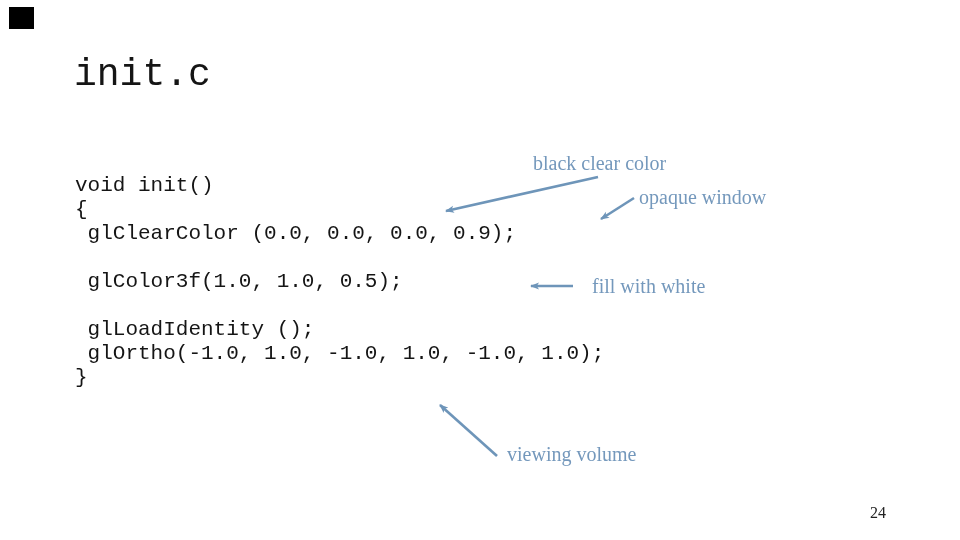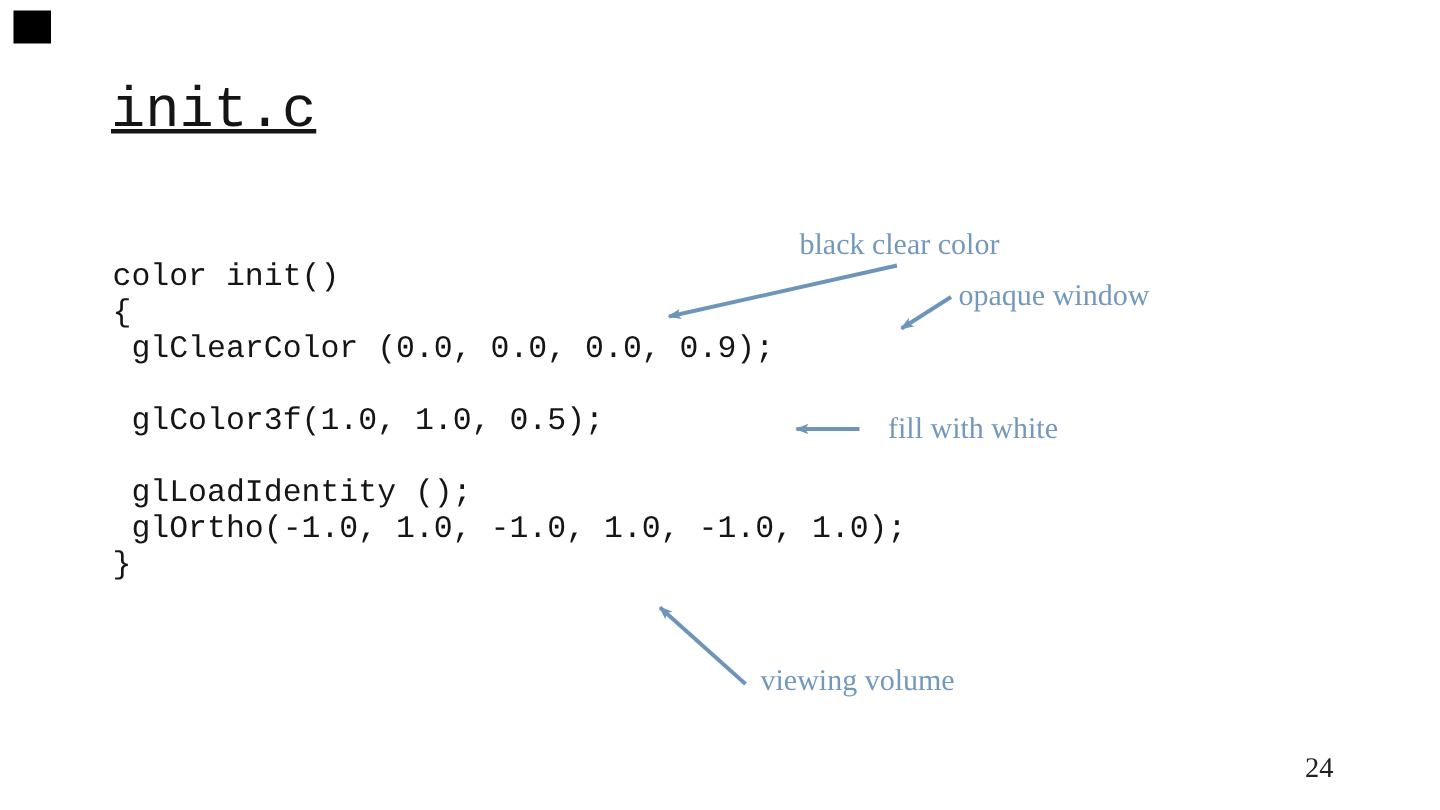--- a/index.html
+++ b/index.html
@@ -14,21 +14,20 @@
     position:absolute;left:9px;top:7px;width:25px;height:22px;
     background:var(--mark,#000);
   }
   .slide-title{
     position:absolute;left:74px;top:54px;
     font-family:"Liberation Mono","DejaVu Sans Mono",monospace;
     font-size:38px;line-height:42px;
     color:var(--code,#111);
     letter-spacing:0px;
     white-space:pre;
-    text-decoration:underline;
   }
   .code-block{
     position:absolute;left:75px;top:174px;
     font-family:"Liberation Mono","DejaVu Sans Mono",monospace;
     font-size:21px;line-height:24px;
     color:var(--code,#111);
   }
   .code-line{height:24px;white-space:pre;}
   .annotation{
     position:absolute;
@@ -41,35 +40,35 @@
   .ann-opaque{left:639px;top:183px;}
   .ann-fill{left:592px;top:272px;}
   .ann-viewing{left:507px;top:440px;}
   .arrow-layer{
     position:absolute;left:0;top:0;width:960px;height:540px;
     pointer-events:none;
   }
   .page-number{
     position:absolute;left:870px;top:504px;
     font-family:"Liberation Serif","DejaVu Serif",serif;
-    font-size:19px;line-height:18px;
+    font-size:16px;line-height:18px;
     color:#222;
   }
 </style>
 </head>
 <body>
 
 <div class="slide">
 
   <div class="corner-mark"></div>
 
   <div class="slide-title">init.c</div>
 
   <div class="code-block">
-    <div class="code-line">color init()</div>
+    <div class="code-line">void init()</div>
     <div class="code-line">{</div>
     <div class="code-line"> glClearColor (0.0, 0.0, 0.0, 0.9);</div>
     <div class="code-line"></div>
     <div class="code-line"> glColor3f(1.0, 1.0, 0.5);</div>
     <div class="code-line"></div>
     <div class="code-line"> glLoadIdentity ();</div>
     <div class="code-line"> glOrtho(-1.0, 1.0, -1.0, 1.0, -1.0, 1.0);</div>
     <div class="code-line">}</div>
   </div>
 

